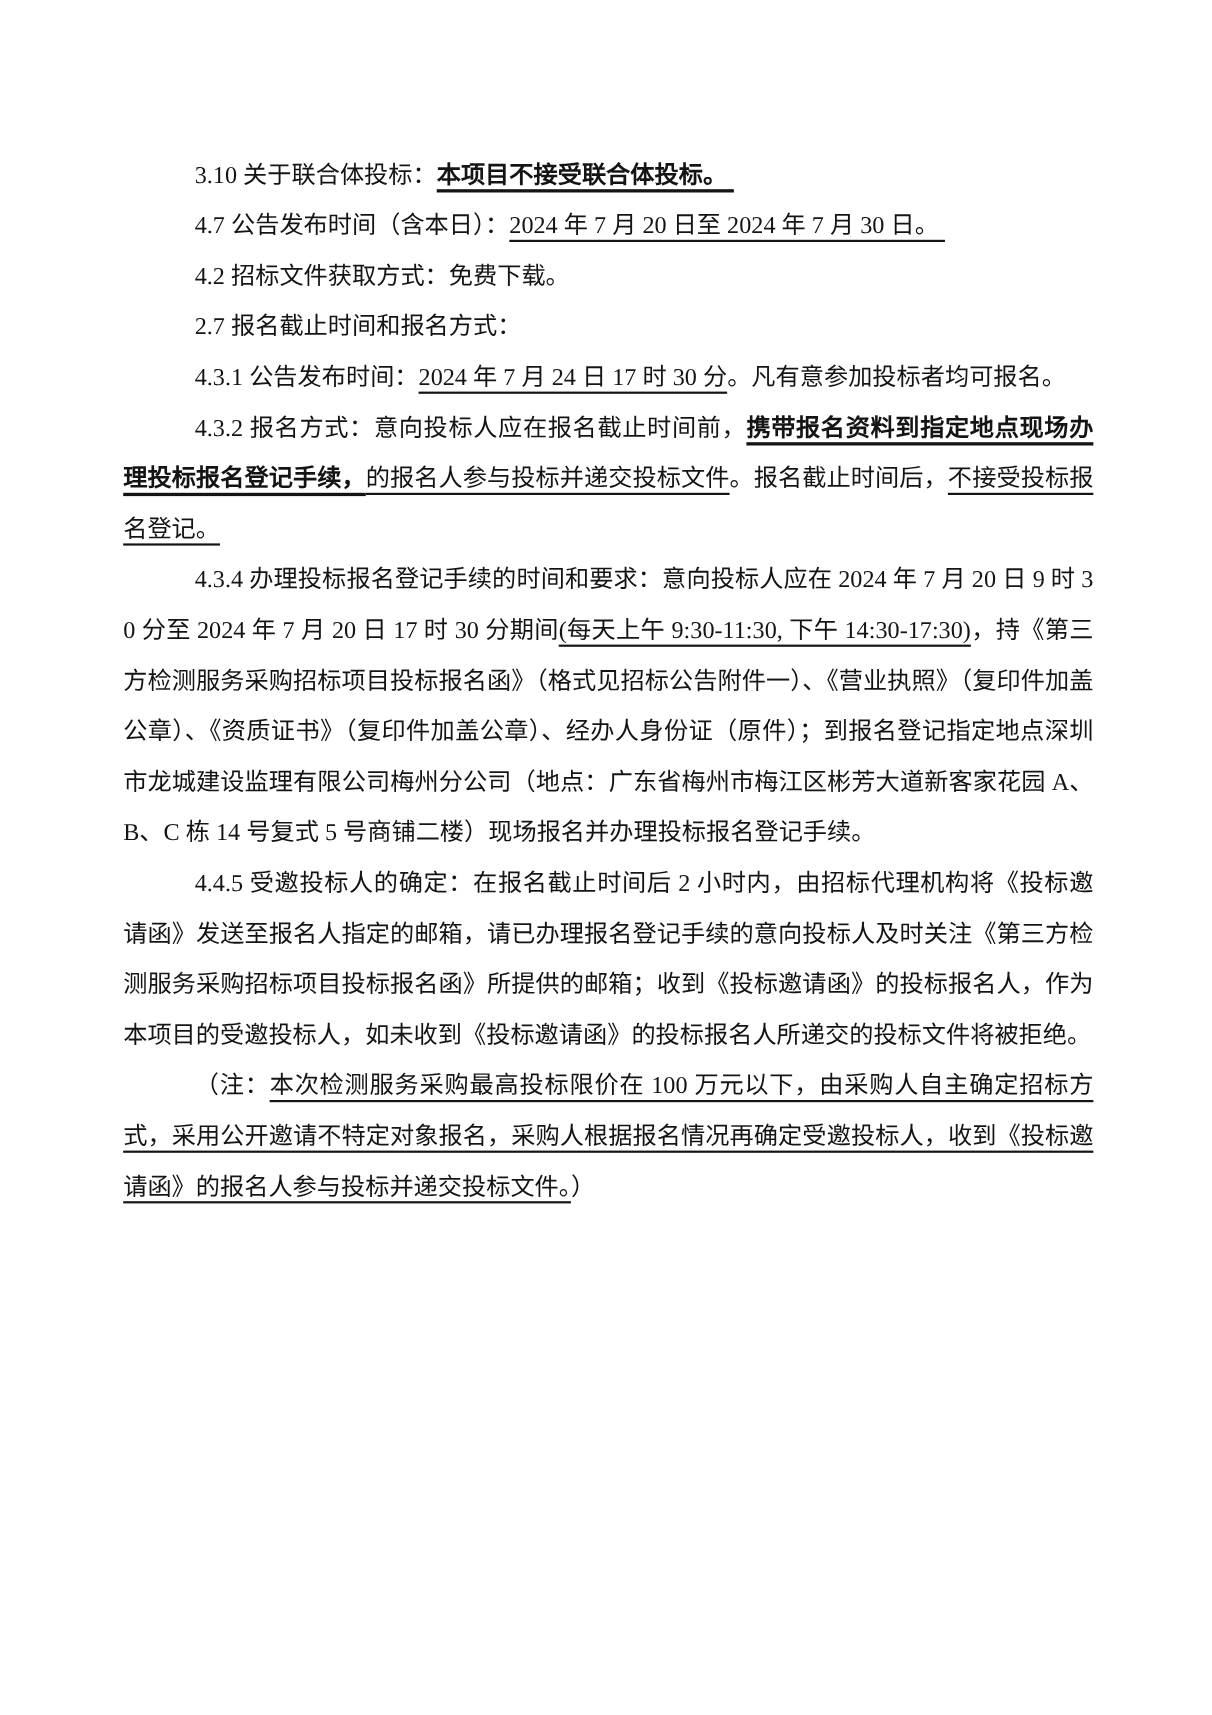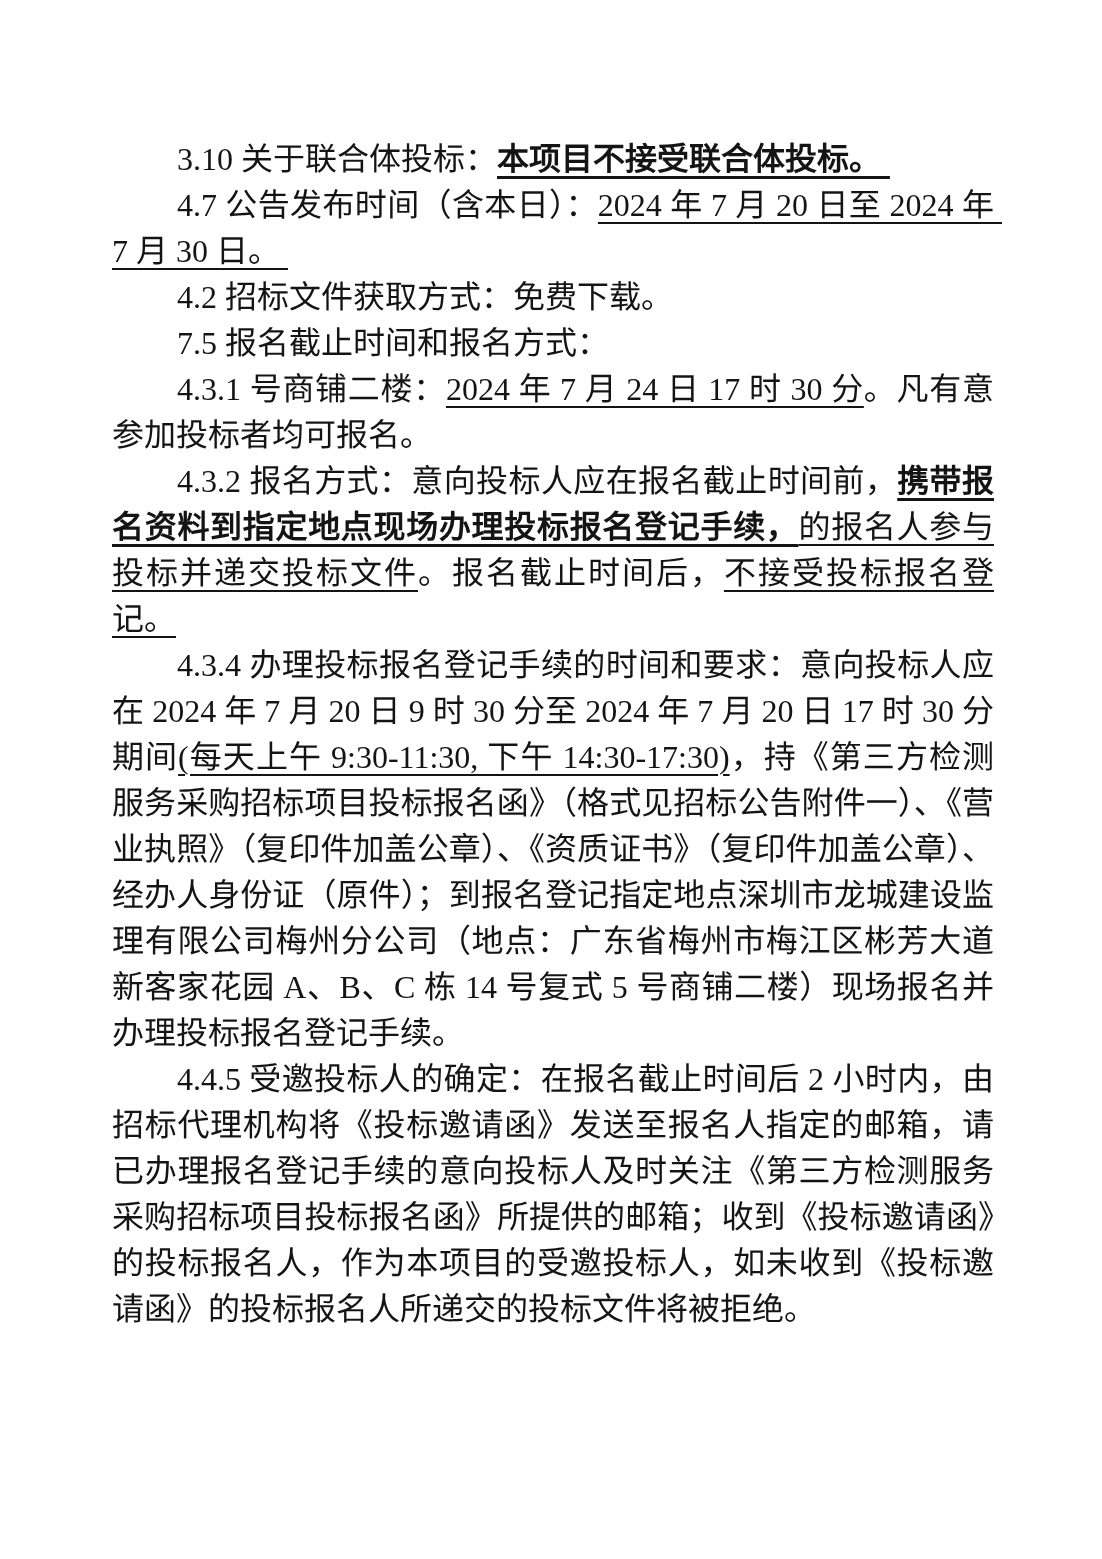--- a/index.html
+++ b/index.html
@@ -15,21 +15,21 @@
   .page {
     box-sizing: border-box;
     width: 1102px;
     height: 1559px;
     background: #ffffff;
     padding: 136px 108px 0 112px;
   }
   .para {
     margin: 0;
     font-family: "Liberation Serif", "DejaVu Serif", serif;
-    font-size: 32px;
+    font-size: 22px;
     line-height: 46px;
     color: #141414;
     text-align: justify;
     text-indent: 65px;
     white-space: pre-wrap;
     word-break: break-all;
   }
   .para.heading {
     font-weight: 700;
     font-family: "Liberation Sans", "DejaVu Sans", sans-serif;
@@ -50,19 +50,20 @@
   }
 </style>
 </head>
 <body>
 
 <div class="page">
   <div id="doc-body">
       <p class="para"><span class="run">3.10 关于联合体投标：</span><span class="run bold underline">本项目不接受联合体投标。 </span></p>
       <p class="para"><span class="run">4.7 公告发布时间（含本日）：</span><span class="run underline">2024 年 7 月 20 日至 2024 年 7 月 30 日。 </span></p>
       <p class="para"><span class="run">4.2 招标文件获取方式：免费下载。</span></p>
-      <p class="para"><span class="run">7.5 报名截止时间和报名方式：</span></p>
-      <p class="para"><span class="run">4.3.1 号商铺二楼：</span><span class="run underline">2024 年 7 月 24 日 17 时 30 分</span><span class="run">。凡有意参加投标者均可报名。</span></p>
+      <p class="para"><span class="run">2.7 报名截止时间和报名方式：</span></p>
+      <p class="para"><span class="run">4.3.1 公告发布时间：</span><span class="run underline">2024 年 7 月 24 日 17 时 30 分</span><span class="run">。凡有意参加投标者均可报名。</span></p>
       <p class="para"><span class="run">4.3.2 报名方式：意向投标人应在报名截止时间前，</span><span class="run bold underline">携带报名资料到指定地点现场办理投标报名登记手续，</span><span class="run underline">的报名人参与投标并递交投标文件</span><span class="run">。报名截止时间后，</span><span class="run underline">不接受投标报名登记。</span></p>
       <p class="para"><span class="run">4.3.4 办理投标报名登记手续的时间和要求：意向投标人应在 2024 年 7 月 20 日 9 时 30 分至 2024 年 7 月 20 日 17 时 30 分期间</span><span class="run underline">(每天上午 9:30-11:30, 下午 14:30-17:30)</span><span class="run">，持《第三方检测服务采购招标项目投标报名函》（格式见招标公告附件一）、《营业执照》（复印件加盖公章）、《资质证书》（复印件加盖公章）、经办人身份证（原件）；到报名登记指定地点深圳市龙城建设监理有限公司梅州分公司（地点：广东省梅州市梅江区彬芳大道新客家花园 A、B、C 栋 14 号复式 5 号商铺二楼）现场报名并办理投标报名登记手续。</span></p>
       <p class="para"><span class="run">4.4.5 受邀投标人的确定：在报名截止时间后 2 小时内，由招标代理机构将《投标邀请函》发送至报名人指定的邮箱，请已办理报名登记手续的意向投标人及时关注《第三方检测服务采购招标项目投标报名函》所提供的邮箱；收到《投标邀请函》的投标报名人，作为本项目的受邀投标人，如未收到《投标邀请函》的投标报名人所递交的投标文件将被拒绝。</span></p>
+      <p class="para"><span class="run">（注：</span><span class="run underline">本次检测服务采购最高投标限价在 100 万元以下，由采购人自主确定招标方式，采用公开邀请不特定对象报名，采购人根据报名情况再确定受邀投标人，收到《投标邀请函》的报名人参与投标并递交投标文件。</span><span class="run">）</span></p>
     </div>
 </div>
 
 </body></html>

